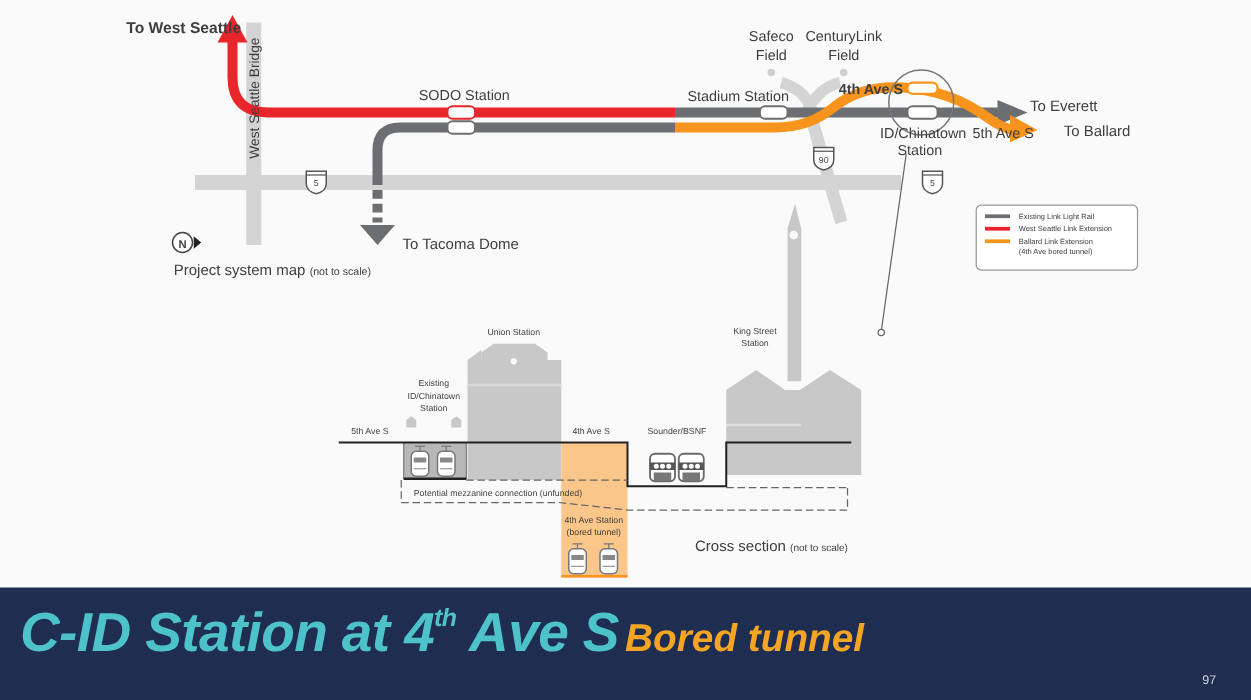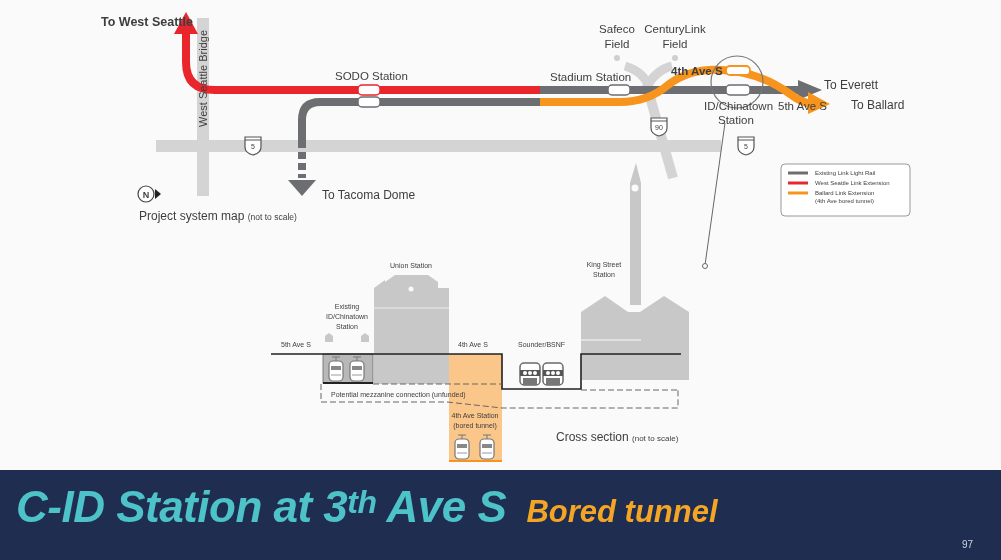--- a/index.html
+++ b/index.html
@@ -2,22 +2,22 @@
 <html><head>
 <meta charset="utf-8">
 <style>
   html, body { margin:0; padding:0; }
   body { width:1001px; height:560px; background:#fafafa; position:relative; overflow:hidden; font-family:"Liberation Sans", sans-serif; }
   .canvas { position:absolute; left:0; top:0; width:874px; height:470px; background:#fafafa; }
   svg text { font-family:"Liberation Sans", sans-serif; fill:#3e3e3e; }
   .footer { position:absolute; left:0; top:470px; width:1001px; height:90px; background:#1f2d50; }
   .title { position:absolute; left:16px; top:12px; font-family:"Liberation Sans", sans-serif; font-style:italic; font-weight:bold; white-space:nowrap; }
   .title-main { color:#4dc3c9; font-size:44px; letter-spacing:-0.5px; }
-  .title-main sup { font-size:32px; vertical-align:top; position:relative; top:2px; }
-  .title-sub { color:#f5a524; font-size:31px; margin-left:20px; }
+  .title-main sup { font-size:20px; vertical-align:top; position:relative; top:2px; }
+  .title-sub { color:#f5a524; font-size:31px; margin-left:5px; }
   .page-num { position:absolute; right:28px; bottom:10px; color:#cfd5e0; font-size:10px; font-family:"Liberation Sans", sans-serif; }
 </style>
 </head>
 <body>
 
 <div class="canvas">
 <svg width="1001" height="470" viewBox="0 0 1001 470">
   <defs>
     <g id="train">
       <rect x="-7" y="-11" width="14" height="20" rx="4" fill="#fff" stroke="#777" stroke-width="1.2"></rect>
@@ -179,16 +179,16 @@
     <text x="331" y="397" font-size="7">Potential mezzanine connection (unfunded)</text>
     <text x="475" y="418" font-size="7" text-anchor="middle">4th Ave Station</text>
     <text x="475" y="428" font-size="7" text-anchor="middle">(bored tunnel)</text>
     <text x="556" y="441" font-size="12"><tspan>Cross section</tspan> <tspan font-size="8">(not to scale)</tspan></text>
   </g>
 </svg>
 </div>
 
 <div class="footer">
   <div class="title">
-    <span class="title-main"><span>C-ID Station at 3</span><sup>th</sup><span> Ave S</span></span><span class="title-sub">Bored tunnel</span>
+    <span class="title-main"><span>C-ID Station at 4</span><sup>th</sup><span> Ave S</span></span><span class="title-sub">Bored tunnel</span>
   </div>
   <div class="page-num">97</div>
 </div>
 
 </body></html>

